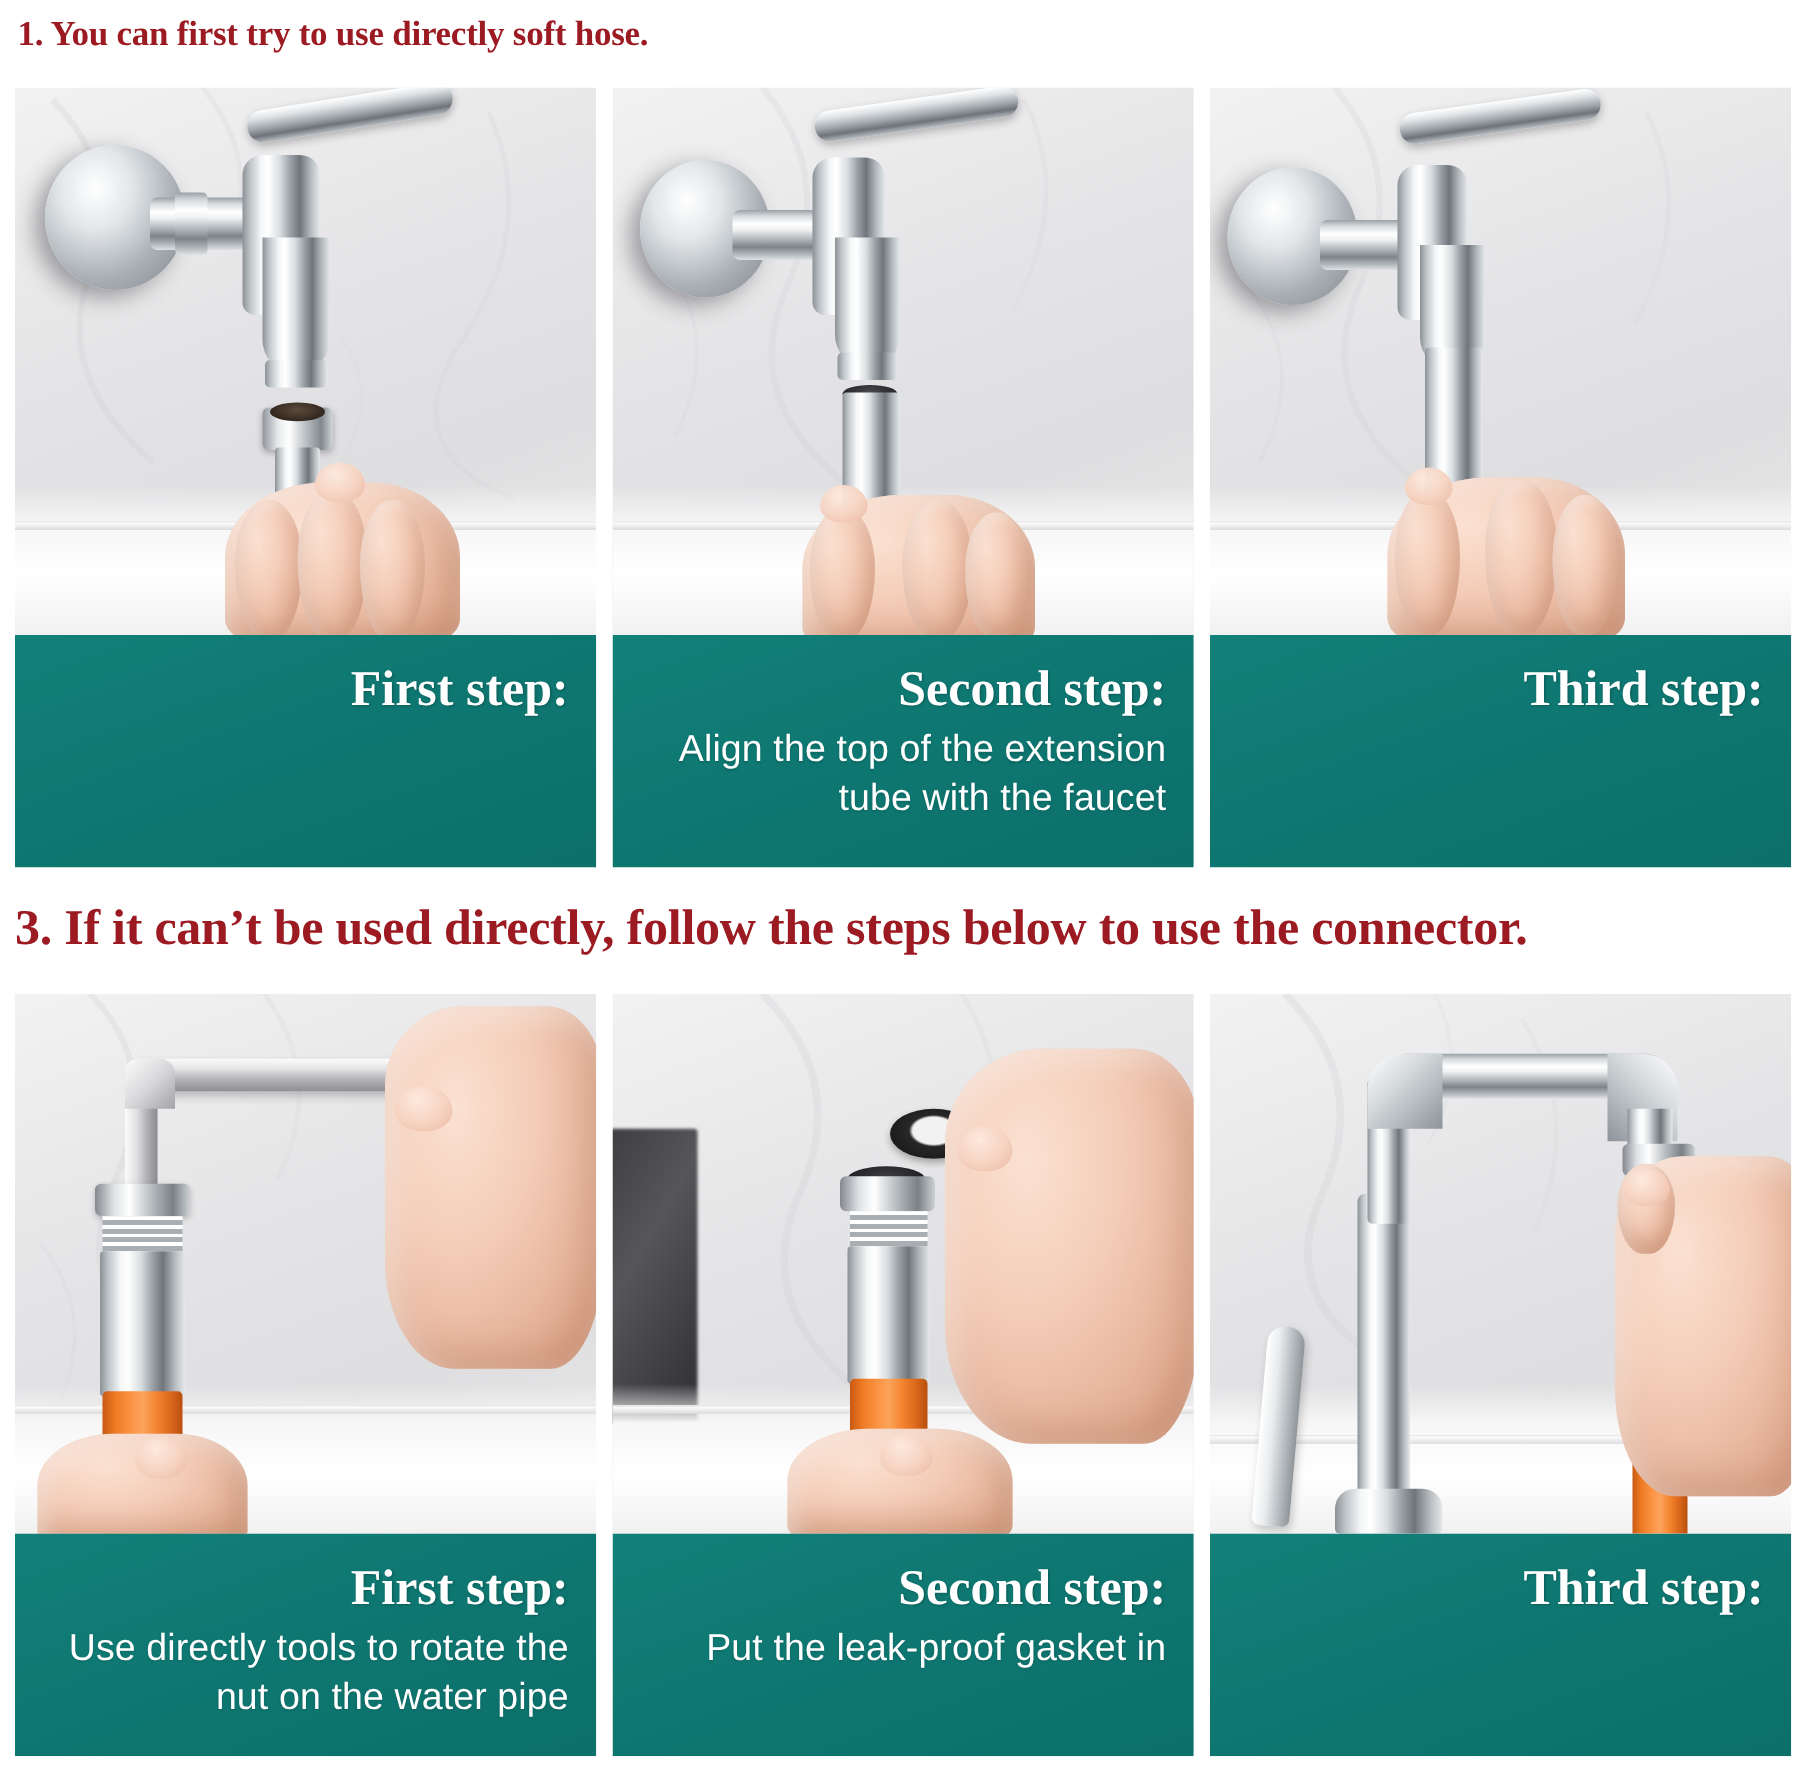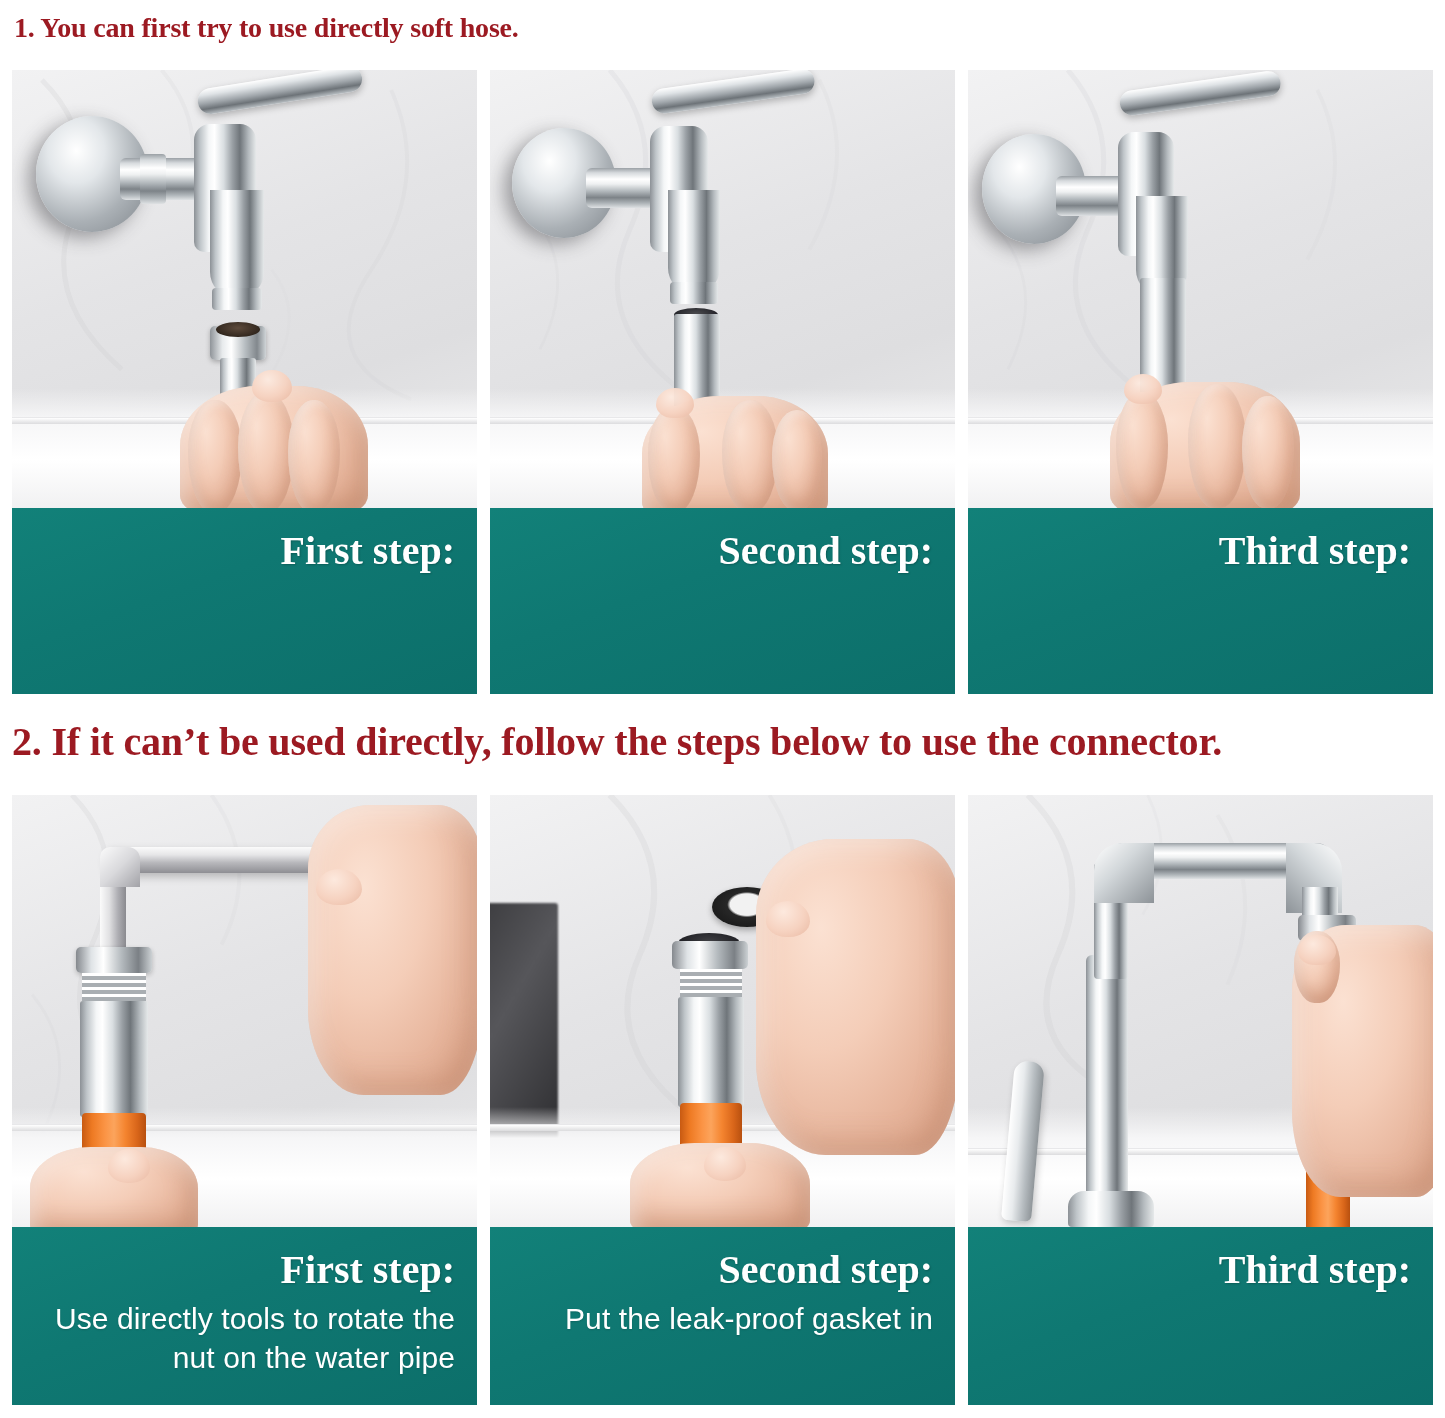--- a/index.html
+++ b/index.html
@@ -277,20 +277,21 @@
              position:absolute; left:152px; top:326px; width:186px; height:126px;
              border-radius:42% 38% 18% 18% / 46% 46% 16% 16%;
              box-shadow:inset 6px 8px 20px rgba(255,255,255,0.45), inset -8px -10px 24px rgba(168,112,82,0.4);"></div>
         <div class="finger skin" style="left:158px; top:336px; width:52px; height:106px;"></div>
         <div class="finger skin" style="left:232px; top:330px; width:56px; height:112px;"></div>
         <div class="finger skin" style="left:282px; top:340px; width:50px; height:100px;"></div>
         <div class="nail" style="left:166px; top:318px; width:38px; height:30px;"></div>
       </div>
       <div class="caption">
         <div class="step-title">Second step:</div>
+        <div class="step-body">Align the top of the extension tube with the faucet</div>
       </div>
     </div>
 
     <div class="panel">
       <div class="photo">
         <svg class="veins" viewBox="0 0 466 438" preserveAspectRatio="none">
           <path d="M100 0 Q160 70 120 160 T170 320" stroke="#cfcfd2" stroke-width="5" fill="none" opacity="0.45"></path>
           <path d="M350 20 Q390 100 340 190" stroke="#d4d4d7" stroke-width="4" fill="none" opacity="0.4"></path>
           <path d="M30 160 Q80 220 40 300" stroke="#d2d2d5" stroke-width="3" fill="none" opacity="0.35"></path>
         </svg>
@@ -330,21 +331,21 @@
         <div class="finger skin" style="left:274px; top:326px; width:52px; height:112px;"></div>
         <div class="nail" style="left:156px; top:304px; width:38px; height:30px;"></div>
       </div>
       <div class="caption">
         <div class="step-title">Third step:</div>
       </div>
     </div>
 
   </div>
 
-  <div id="heading-two" class="section-heading">2. If it can’t be used directly, follow the steps below to use the connector.</div>
+  <div id="heading-two" class="section-heading">3. If it can’t be used directly, follow the steps below to use the connector.</div>
 
   <div id="row-two" class="row">
 
     <div class="panel">
       <div class="photo">
         <svg class="veins" viewBox="0 0 466 432" preserveAspectRatio="none">
           <path d="M60 0 Q120 60 80 150 T130 300" stroke="#cdcdd0" stroke-width="5" fill="none" opacity="0.5"></path>
           <path d="M200 0 Q250 70 210 150" stroke="#d4d4d7" stroke-width="4" fill="none" opacity="0.4"></path>
           <path d="M20 200 Q70 260 30 340" stroke="#d2d2d5" stroke-width="3" fill="none" opacity="0.35"></path>
         </svg>

